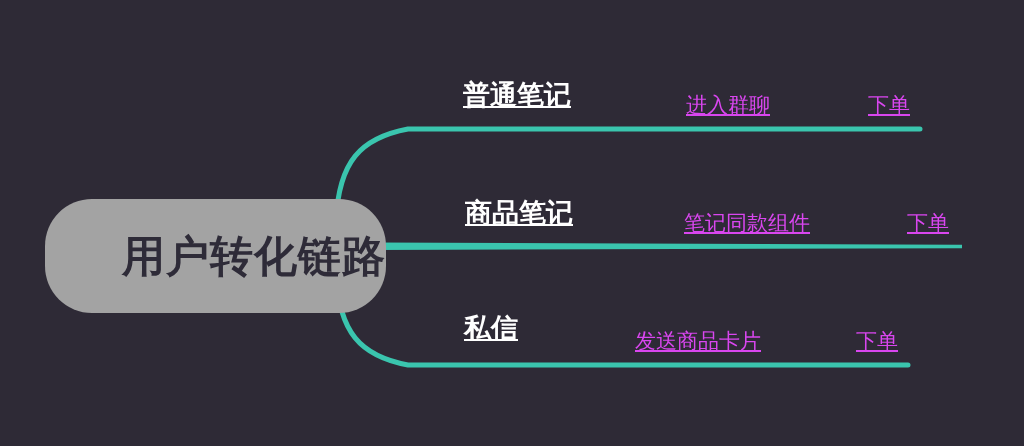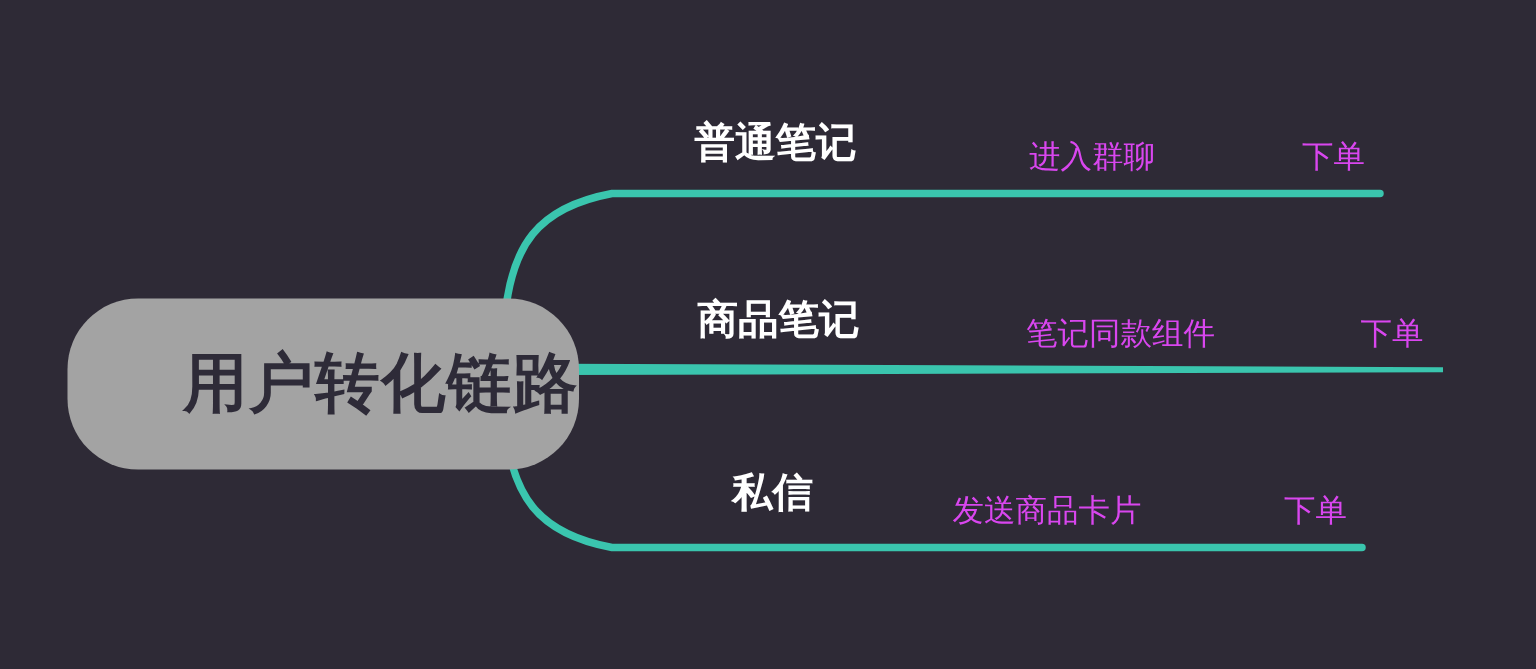--- a/index.html
+++ b/index.html
@@ -14,30 +14,30 @@
   .root{
     position:absolute;left:45px;top:199px;width:341px;height:114px;
     border-radius:47px;background:#a3a3a3;
     display:flex;align-items:center;justify-content:flex-end;
     box-sizing:border-box;
   }
   .root-label{
     font-size:43px;font-weight:700;color:#2e2b38;
     letter-spacing:1px;line-height:1;white-space:nowrap;
   }
-  .lbl{position:absolute;white-space:nowrap;line-height:1;}
+  .lbl{position:absolute;white-space:nowrap;line-height:1;text-decoration:underline;}
   .main{font-size:27px;font-weight:700;color:#ffffff;}
   .sub{font-size:21px;font-weight:400;color:#d946ef;}
   .b1m{left:463px;top:82px;}
   .b1c1{left:686px;top:94px;}
   .b1c2{left:868px;top:94px;}
   .b2m{left:465px;top:200px;}
   .b2c1{left:684px;top:212px;}
   .b2c2{left:907px;top:212px;}
-  .b3m{left:488px;top:315px;}
+  .b3m{left:464px;top:315px;}
   .b3c1{left:635px;top:330px;text-align:center;}
   .b3c2{left:856px;top:330px;}
 </style>
 </head>
 <body>
 
 <div class="canvas">
 
   <svg class="connectors" viewBox="0 0 1024 446" xmlns="http://www.w3.org/2000/svg" aria-hidden="true">
     <path d="M 336 220 C 339 162 360 138 408 129 L 920 129" fill="none" stroke="#3ac5ae" stroke-width="5" stroke-linecap="round"></path>

